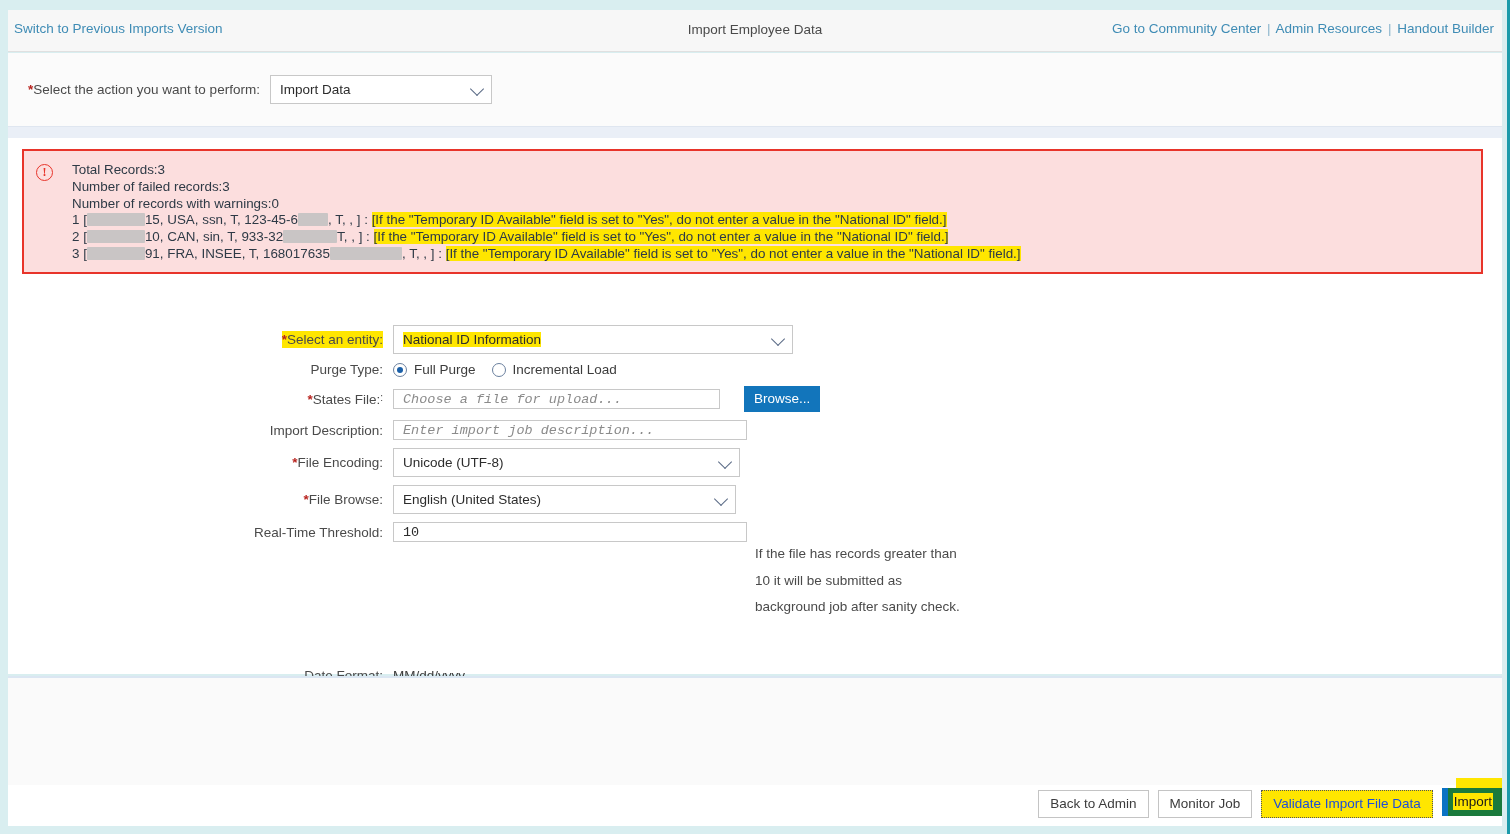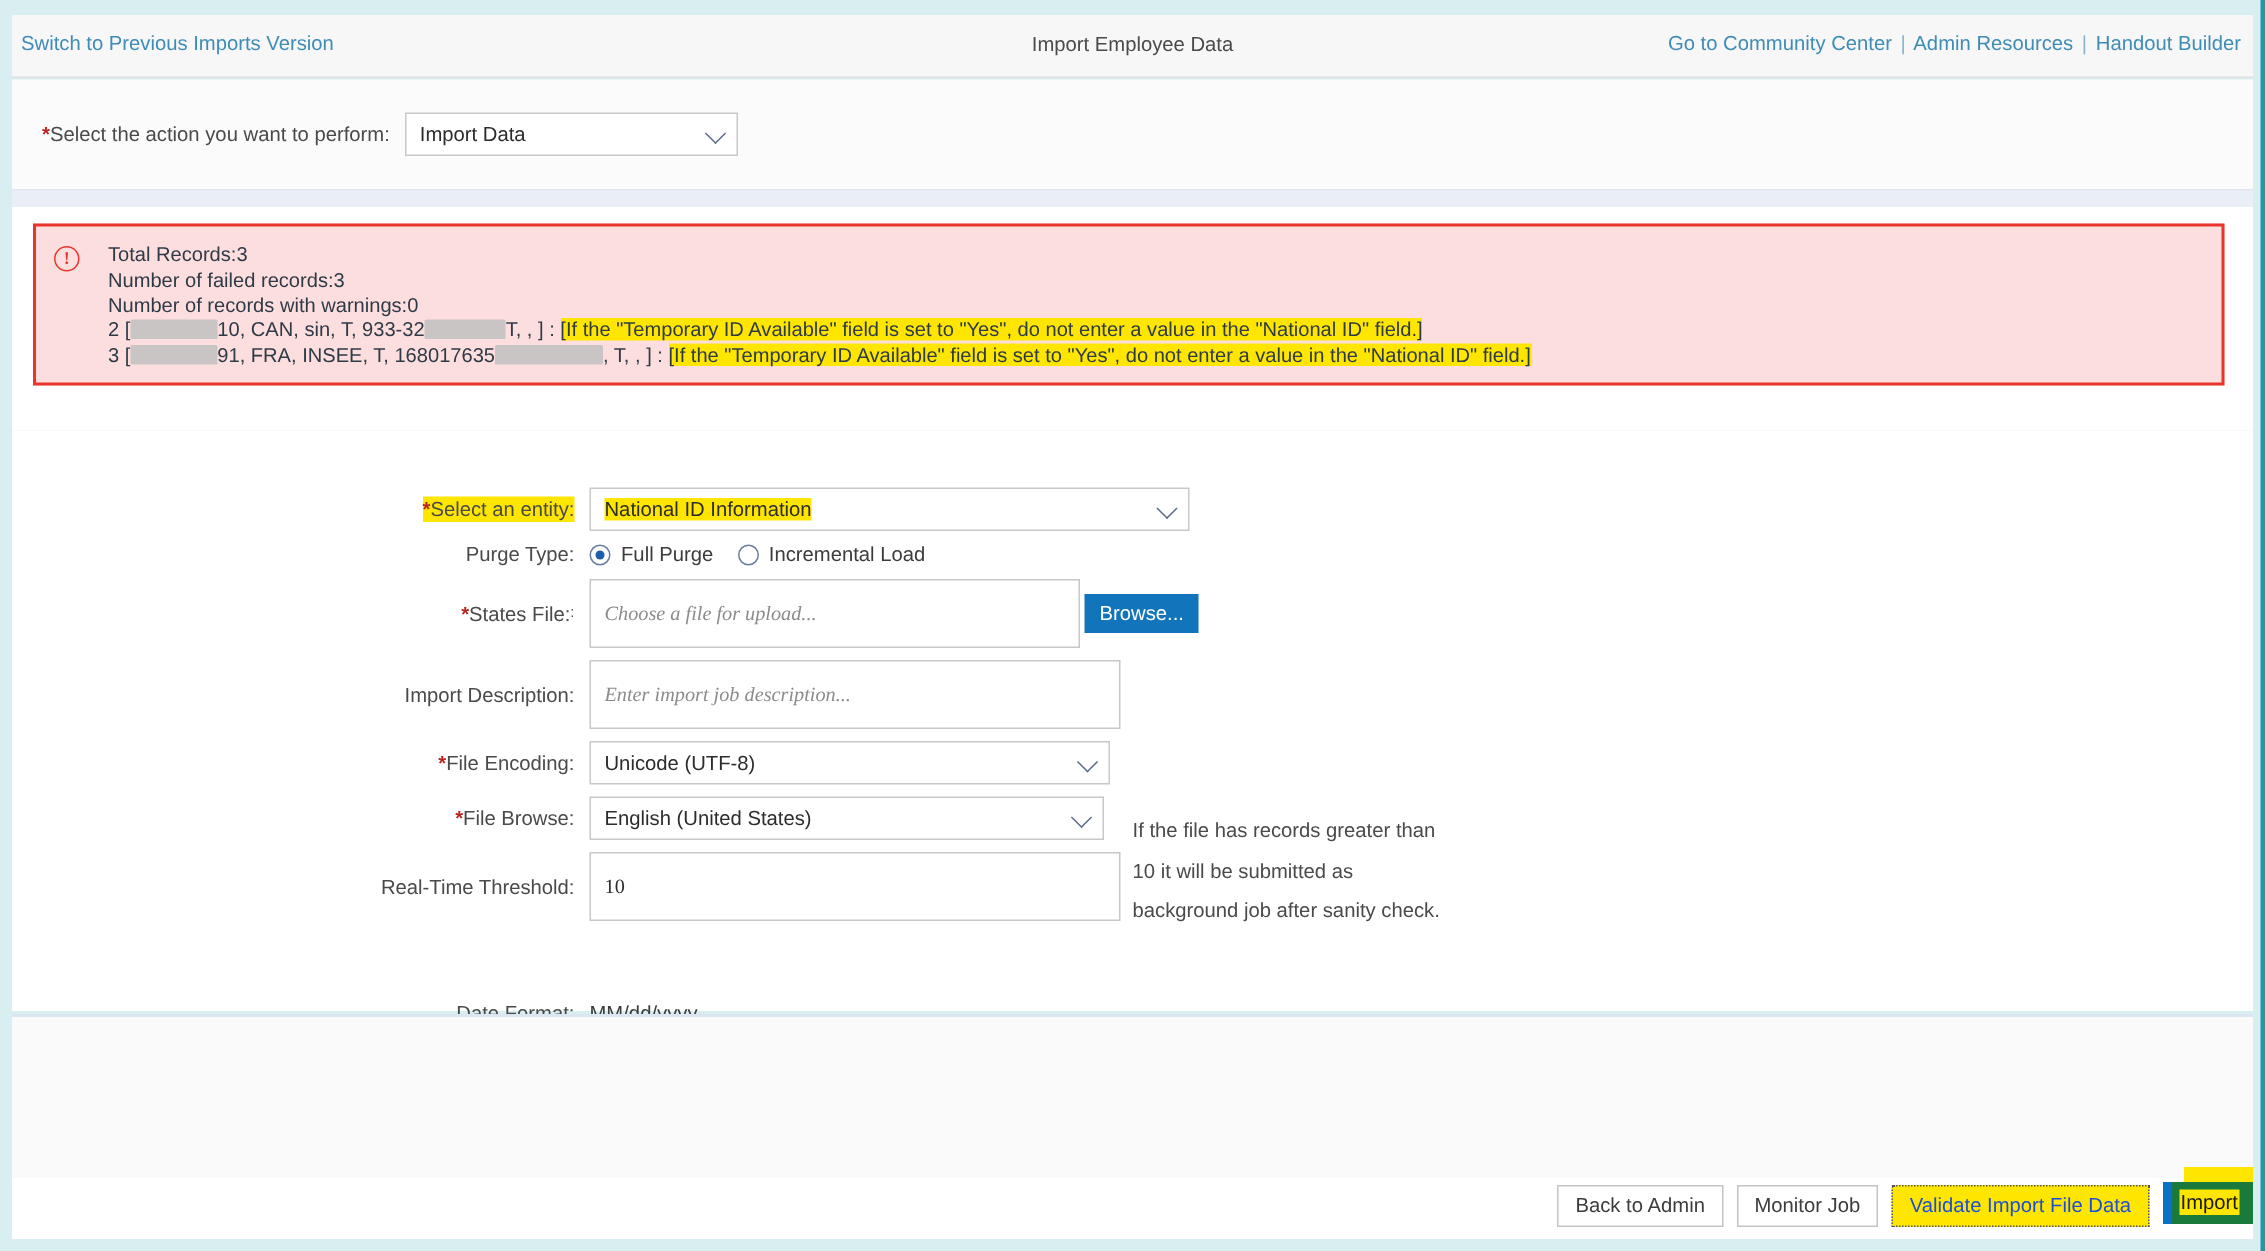--- a/index.html
+++ b/index.html
@@ -210,24 +210,24 @@
     box-sizing: border-box;
     white-space: nowrap;
   }
   .flabel .lbl-inner { background: transparent; padding:1px 0; }
   .flabel .lbl-inner.marked { background:#ffe600; }
   .fctrl { display:flex; align-items:center; }
 
   input.textfield {
     box-sizing: border-box;
     border: 1px solid #c8c8c8;
-    height: 46px;
+    height: 20px;
     padding: 0 9px;
     font-size: 13.5px;
-    font-family: Liberation Serif, serif;
+    font-family: Liberation Mono, monospace;
     color: #2c2c2c;
     background: #fff;
     outline: none;
   }
   input.textfield::placeholder {
     color: #8b8b8b;
     font-style: italic;
   }
 
   
@@ -253,21 +253,21 @@
   .radio-label { font-size: 13.5px; color:#3c3c3c; }
 
   
   #browse-button {
     background: #1275bb;
     color: #ffffff;
     font-size: 13.5px;
     height: 26px;
     line-height: 26px;
     padding: 0 10px;
-    margin-left: 3px;
+    margin-left: 24px;
     border: none;
     cursor: pointer;
     font-family: "Liberation Sans", sans-serif;
   }
 
   
   #threshold-help {
     position: absolute;
     left: 755px; top: 541px;
     width: 250px;
@@ -379,20 +379,23 @@
   <div id="action-strip"></div>
   <div id="top-white-strip"></div>
 
   <div id="error-banner">
     <div id="error-icon">!</div>
     <div id="error-body">
       <span class="sumline">Total Records:3</span>
       <span class="sumline">Number of failed records:3</span>
       <span class="sumline">Number of records with warnings:0</span>
 
+      <span class="errline">
+        <span>1 [</span><span class="redact" style="width:58px;"></span><span>15, USA, ssn, T, 123-45-6</span><span class="redact" style="width:30px;"></span><span>, T, , ] : </span><span class="hl-yellow">[If the "Temporary ID Available" field is set to "Yes", do not enter a value in the "National ID" field.]</span>
+      </span>
 
       <span class="errline">
         <span>2 [</span><span class="redact" style="width:58px;"></span><span>10, CAN, sin, T, 933-32</span><span class="redact" style="width:54px;"></span><span>T, , ] : </span><span class="hl-yellow">[If the "Temporary ID Available" field is set to "Yes", do not enter a value in the "National ID" field.]</span>
       </span>
 
       <span class="errline">
         <span>3 [</span><span class="redact" style="width:58px;"></span><span>91, FRA, INSEE, T, 168017635</span><span class="redact" style="width:72px;"></span><span>, T, , ] : </span><span class="hl-yellow">[If the "Temporary ID Available" field is set to "Yes", do not enter a value in the "National ID" field.]</span>
       </span>
     </div>
   </div>

